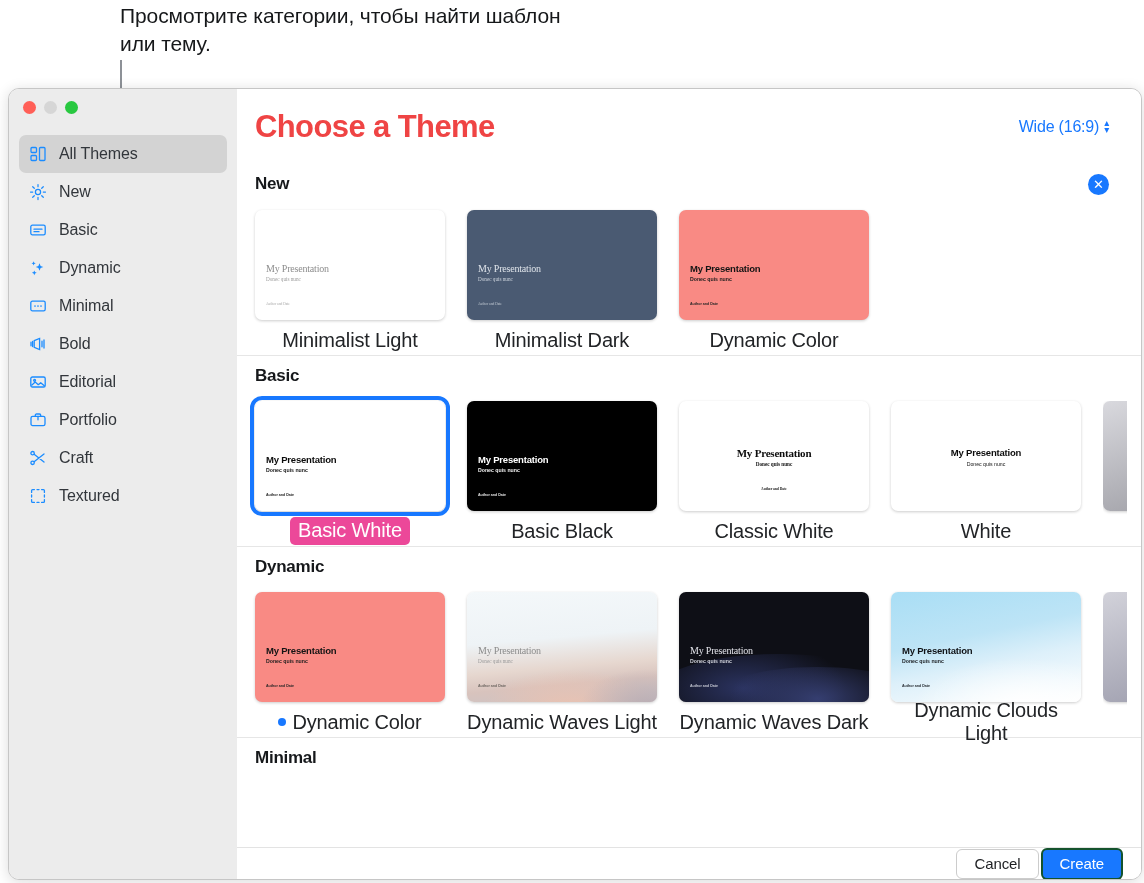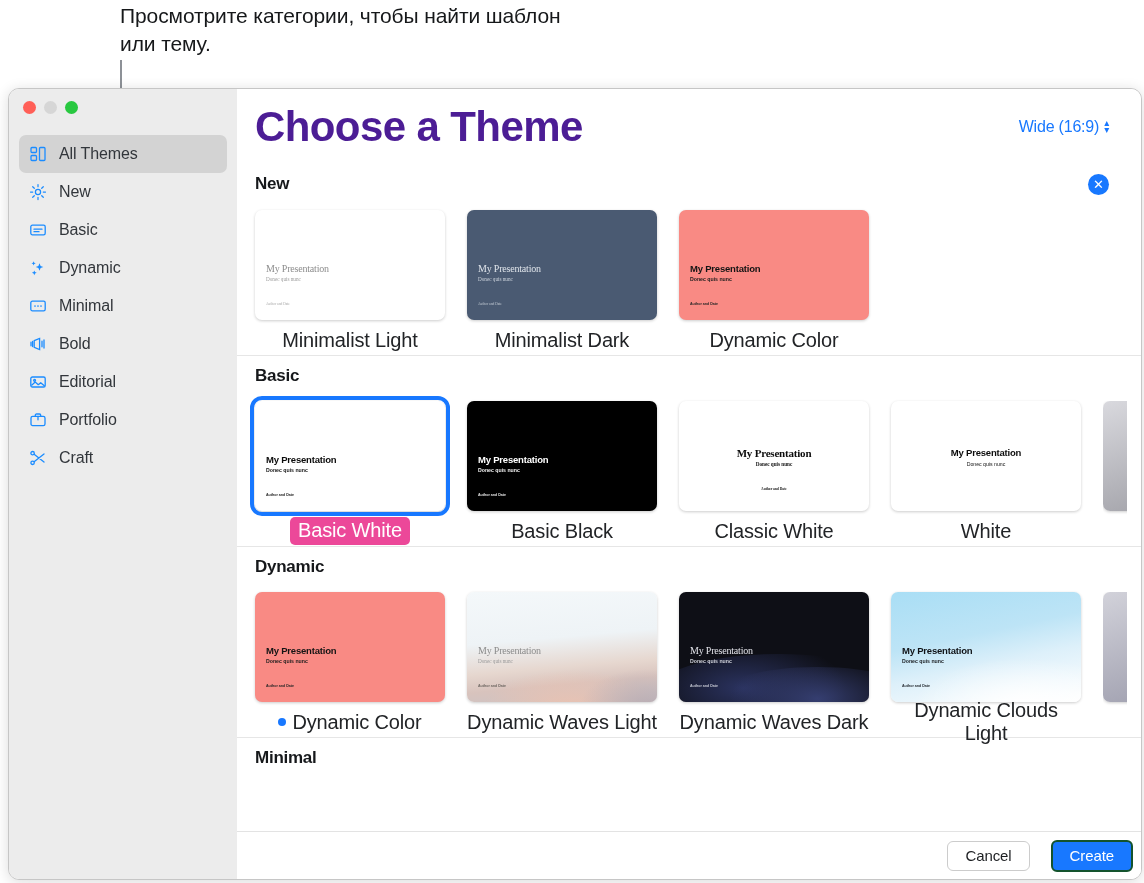--- a/index.html
+++ b/index.html
@@ -88,23 +88,23 @@
     overflow: hidden;
   }
   .header {
     height: 75px;
     display: flex;
     align-items: center;
     justify-content: space-between;
     padding: 0 32px 0 18px;
   }
   .title {
-    font-size: 42px;
+    font-size: 31px;
     font-weight: bold;
-    color: #4c1d95;
+    color: #ef4444;
     letter-spacing: -0.6px;
   }
   .aspect {
     font-size: 16px;
     color: #1878ff;
     display: flex; align-items: center; gap: 5px;
     letter-spacing: -0.2px;
   }
   .chev { display: flex; flex-direction: column; line-height: 0.62; font-size: 10px; }
 
@@ -209,28 +209,28 @@
   .bluedot {
     width: 8px; height: 8px; border-radius: 50%;
     background: #1878ff;
     flex: 0 0 8px;
   }
 
   
   .footer {
     position: absolute;
     left: 0; right: 0; bottom: 0;
-    height: 48px;
+    height: 32px;
     background: #fff;
     border-top: 1px solid #e3e3e3;
     display: flex;
     align-items: center;
     justify-content: flex-end;
-    gap: 21px;
-    padding-right: 8px;
+    gap: 2px;
+    padding-right: 18px;
   }
   .btn {
     font-size: 15px;
     border-radius: 6px;
     padding: 5px 17px 6px;
     letter-spacing: -0.1px;
   }
   .btn.cancel { background: #fff; border: 1px solid #ccc; color: #1d1f22; }
   .btn.create { background: #1878ff; border: 2px solid #14532d; color: #fff; }
 </style>
@@ -340,20 +340,29 @@
       <span class="side-ico">
         <svg width="18" height="18" viewBox="0 0 18 18" fill="none" stroke="#1b8cff" stroke-width="1.3" stroke-linecap="round">
           <circle cx="3.6" cy="4.2" r="1.7"></circle>
           <circle cx="3.6" cy="13.8" r="1.7"></circle>
           <path d="M5.1 5.3L15 13M5.1 12.7L15 5"></path>
         </svg>
       </span>
       <span>Craft</span>
     </div>
 
+    <div class="side-item">
+      <span class="side-ico">
+        <svg width="18" height="18" viewBox="0 0 18 18" fill="none" stroke="#1b8cff" stroke-width="1.3" stroke-linecap="round">
+          <path d="M2.6 5.4V3.6c0-.6.4-1 1-1h1.8M12.6 2.6h1.8c.6 0 1 .4 1 1v1.8M15.4 12.6v1.8c0 .6-.4 1-1 1h-1.8M5.4 15.4H3.6c-.6 0-1-.4-1-1v-1.8"></path>
+          <path d="M2.6 8v2M15.4 8v2M8 2.6h2M8 15.4h2"></path>
+        </svg>
+      </span>
+      <span>Textured</span>
+    </div>
   </div>
 
   <div class="main">
 
     <div class="header">
       <div class="title">Choose a Theme</div>
       <div class="aspect">
         <span>Wide (16:9)</span>
         <span class="chev">
             <span>▴</span>

